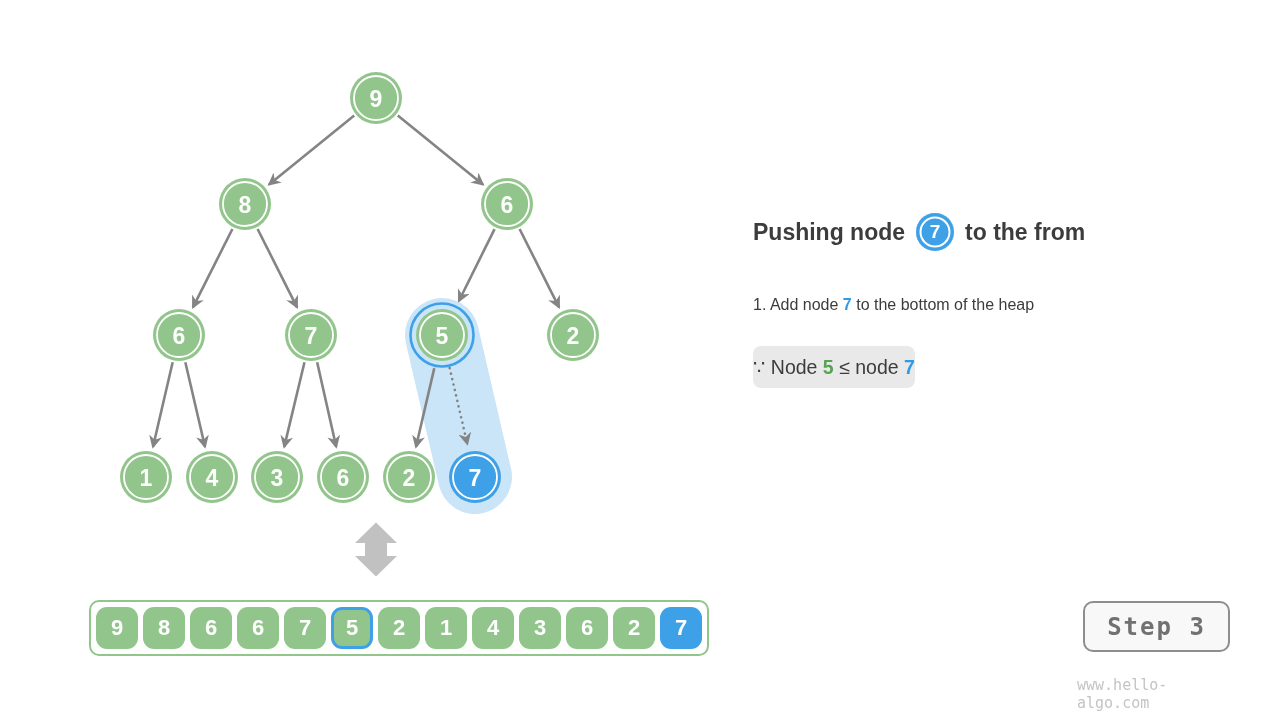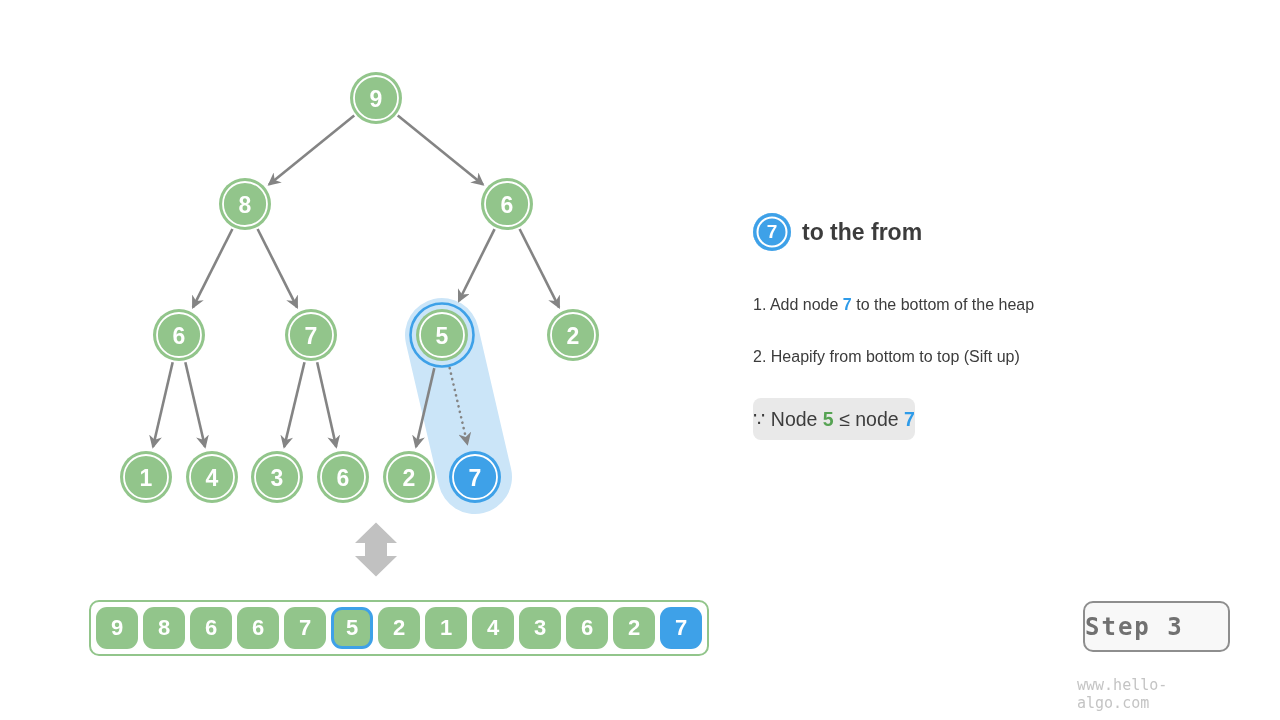--- a/index.html
+++ b/index.html
@@ -43,21 +43,21 @@
   .accent-green{color:var(--green-text);font-weight:bold;}
   .note{
     display:inline-block;margin-top:2px;background:var(--note-bg);
     border-radius:8px;padding:8px 0;font-size:19.5px;line-height:26px;color:var(--text-dark);
   }
 
   
   .step-badge{
     position:absolute;left:1083px;top:601px;width:147px;height:51px;box-sizing:border-box;
     background:var(--badge-bg);border:2px solid var(--badge-border);border-radius:10px;
-    display:flex;align-items:center;justify-content:flex-start;
+    display:flex;align-items:center;justify-content:center;
     font-family:"DejaVu Sans Mono","Liberation Mono",monospace;
     font-size:24px;font-weight:bold;letter-spacing:2px;color:var(--badge-text);
   }
   .watermark{
     position:absolute;left:1077px;top:676px;width:160px;text-align:left;
     font-family:"DejaVu Sans Mono","Liberation Mono",monospace;
     font-size:15px;color:var(--watermark);
   }
 </style>
 </head>
@@ -164,33 +164,31 @@
       <div class="cell">1</div>
       <div class="cell">4</div>
       <div class="cell">3</div>
       <div class="cell">6</div>
       <div class="cell">2</div>
       <div class="cell blue-cell">7</div>
     </div>
 
   <div class="panel">
     <div class="title">
+      <span>Pushing node</span>
       <span class="inline-node">
         <span>7</span>
       </span>
       <span>to the from</span>
     </div>
 
     <div class="step">
       <span>1. Add node </span><span class="accent-blue">7</span><span> to the bottom of the heap</span>
     </div>
 
-    <div class="step">
-      <span>2. Heapify from bottom to top (Sift up)</span><span class="accent-blue"></span><span></span>
-    </div>
 
     <div class="note">
       <span>∵ Node </span><span class="accent-green">5</span><span> ≤ node </span><span class="accent-blue">7</span>
     </div>
   </div>
 
   <div class="step-badge">
     <span>Step 3</span>
   </div>
 

